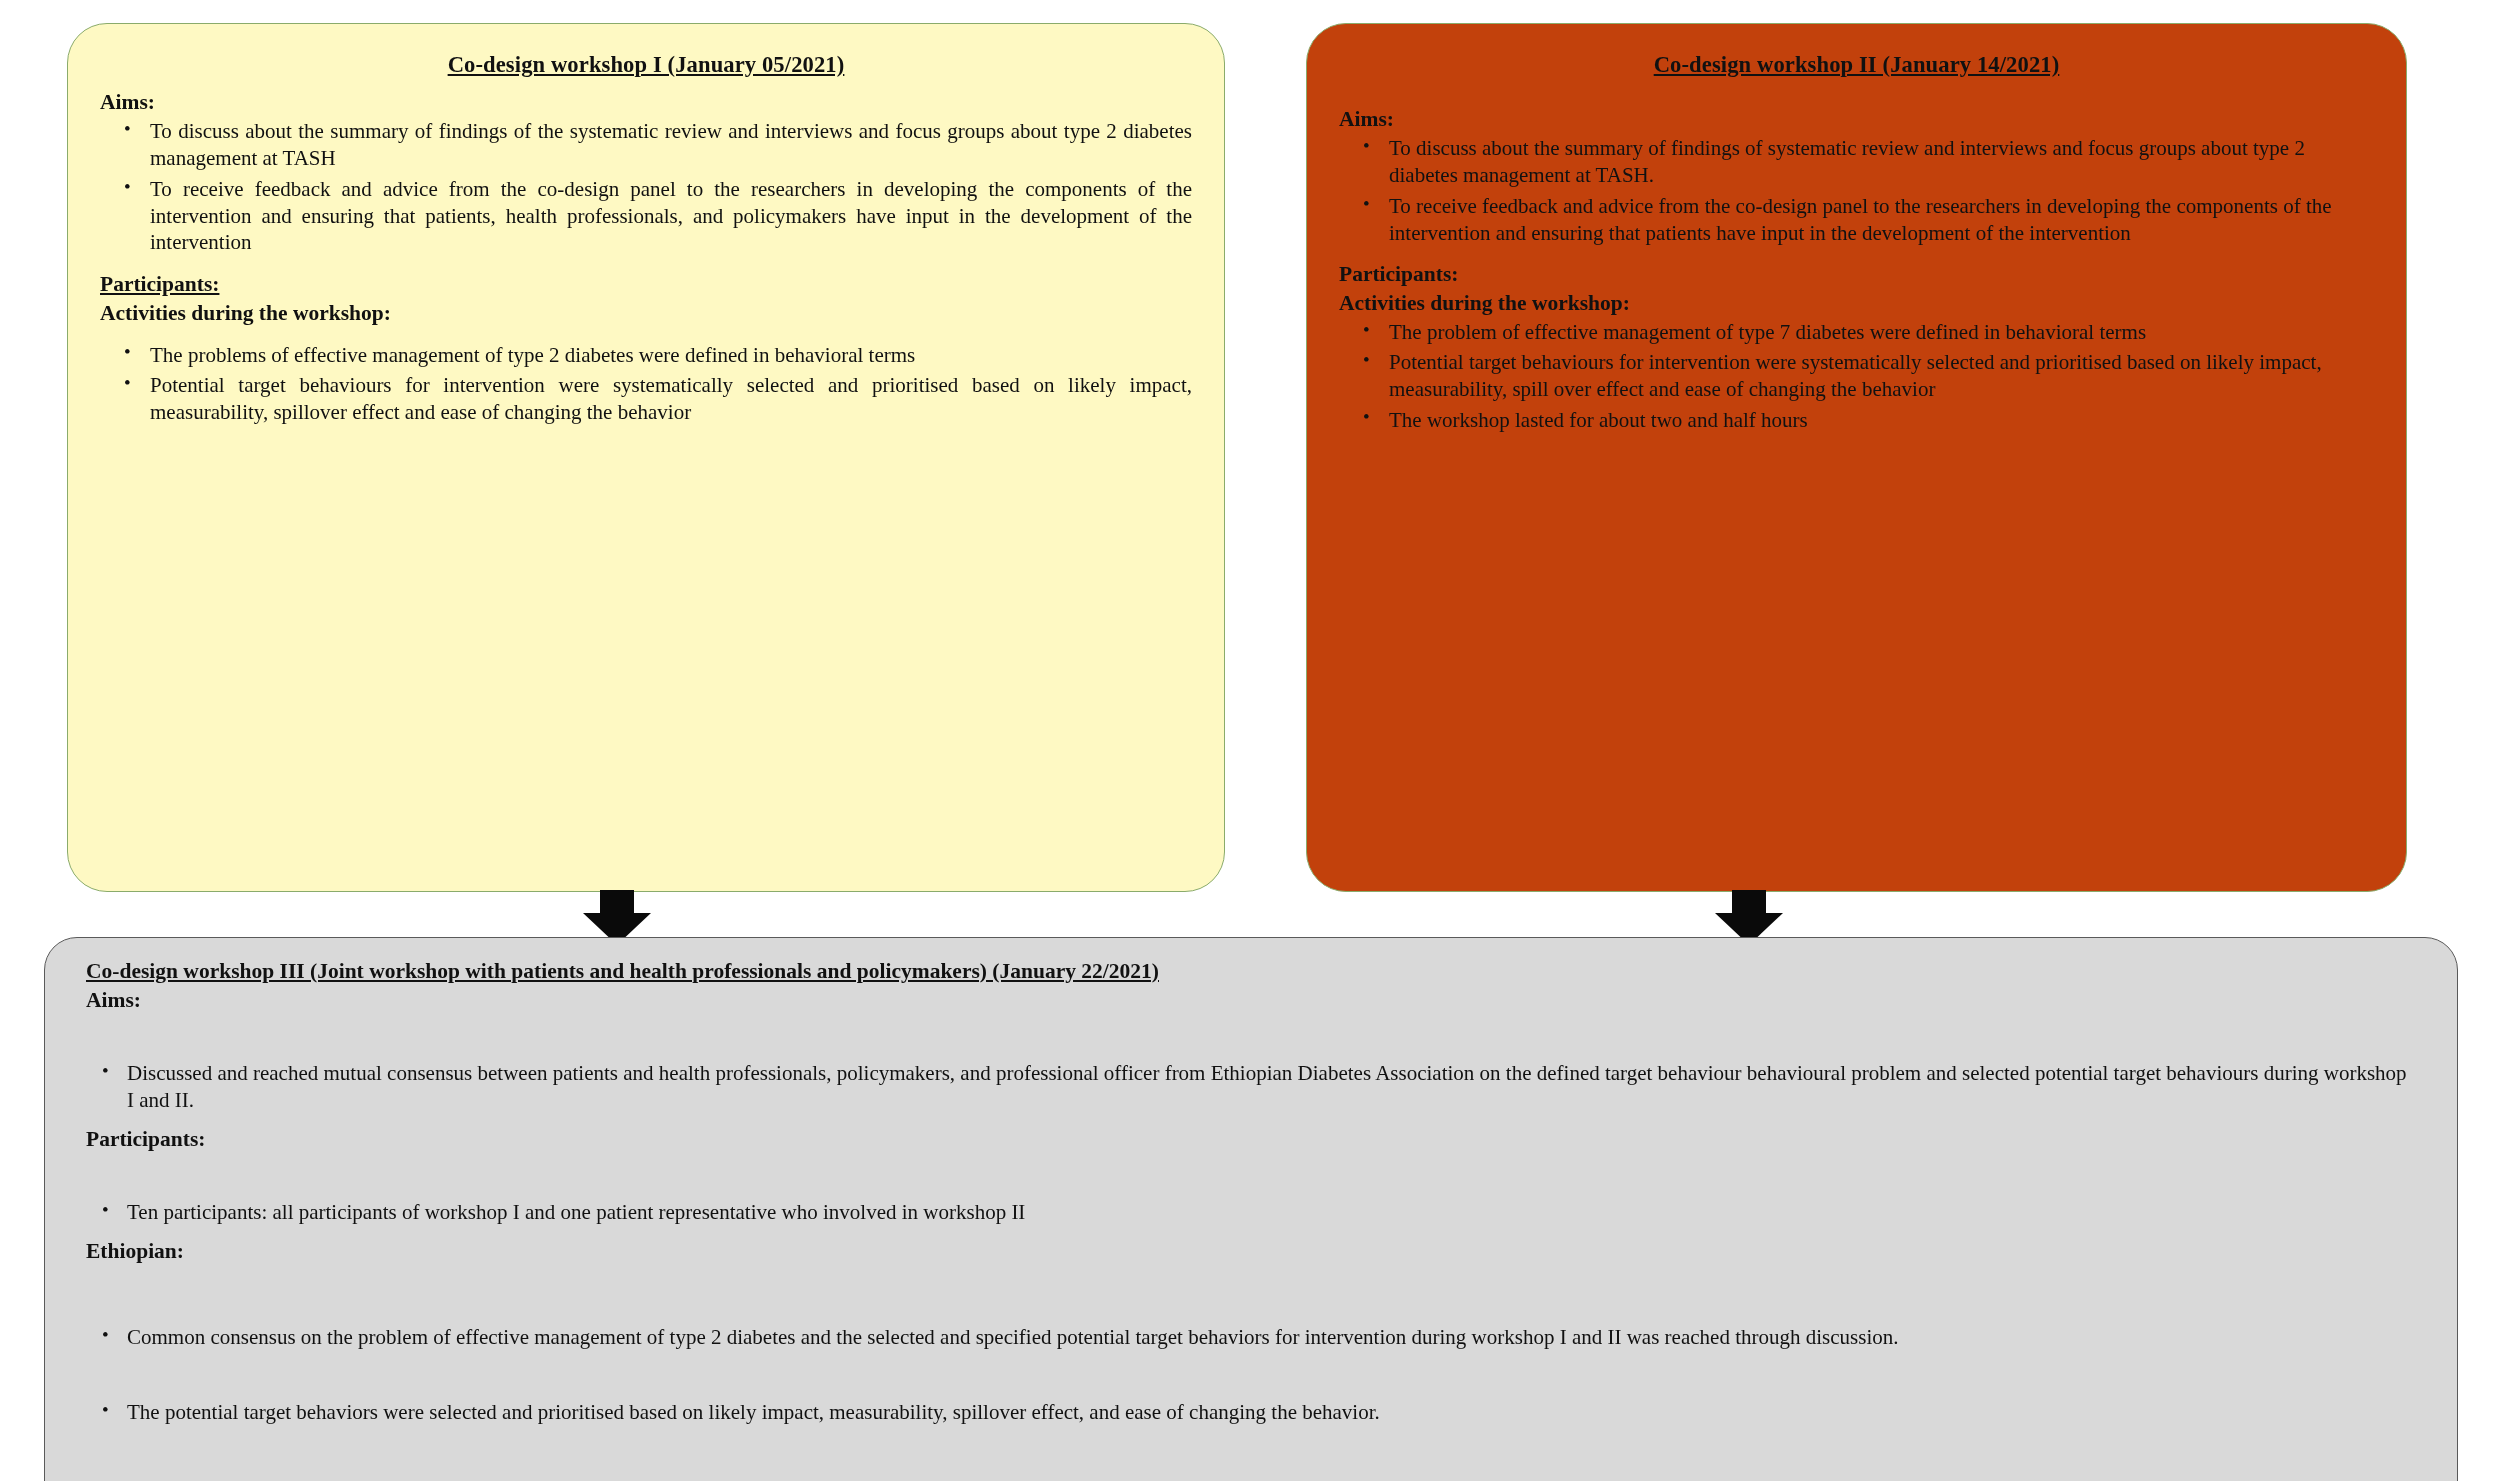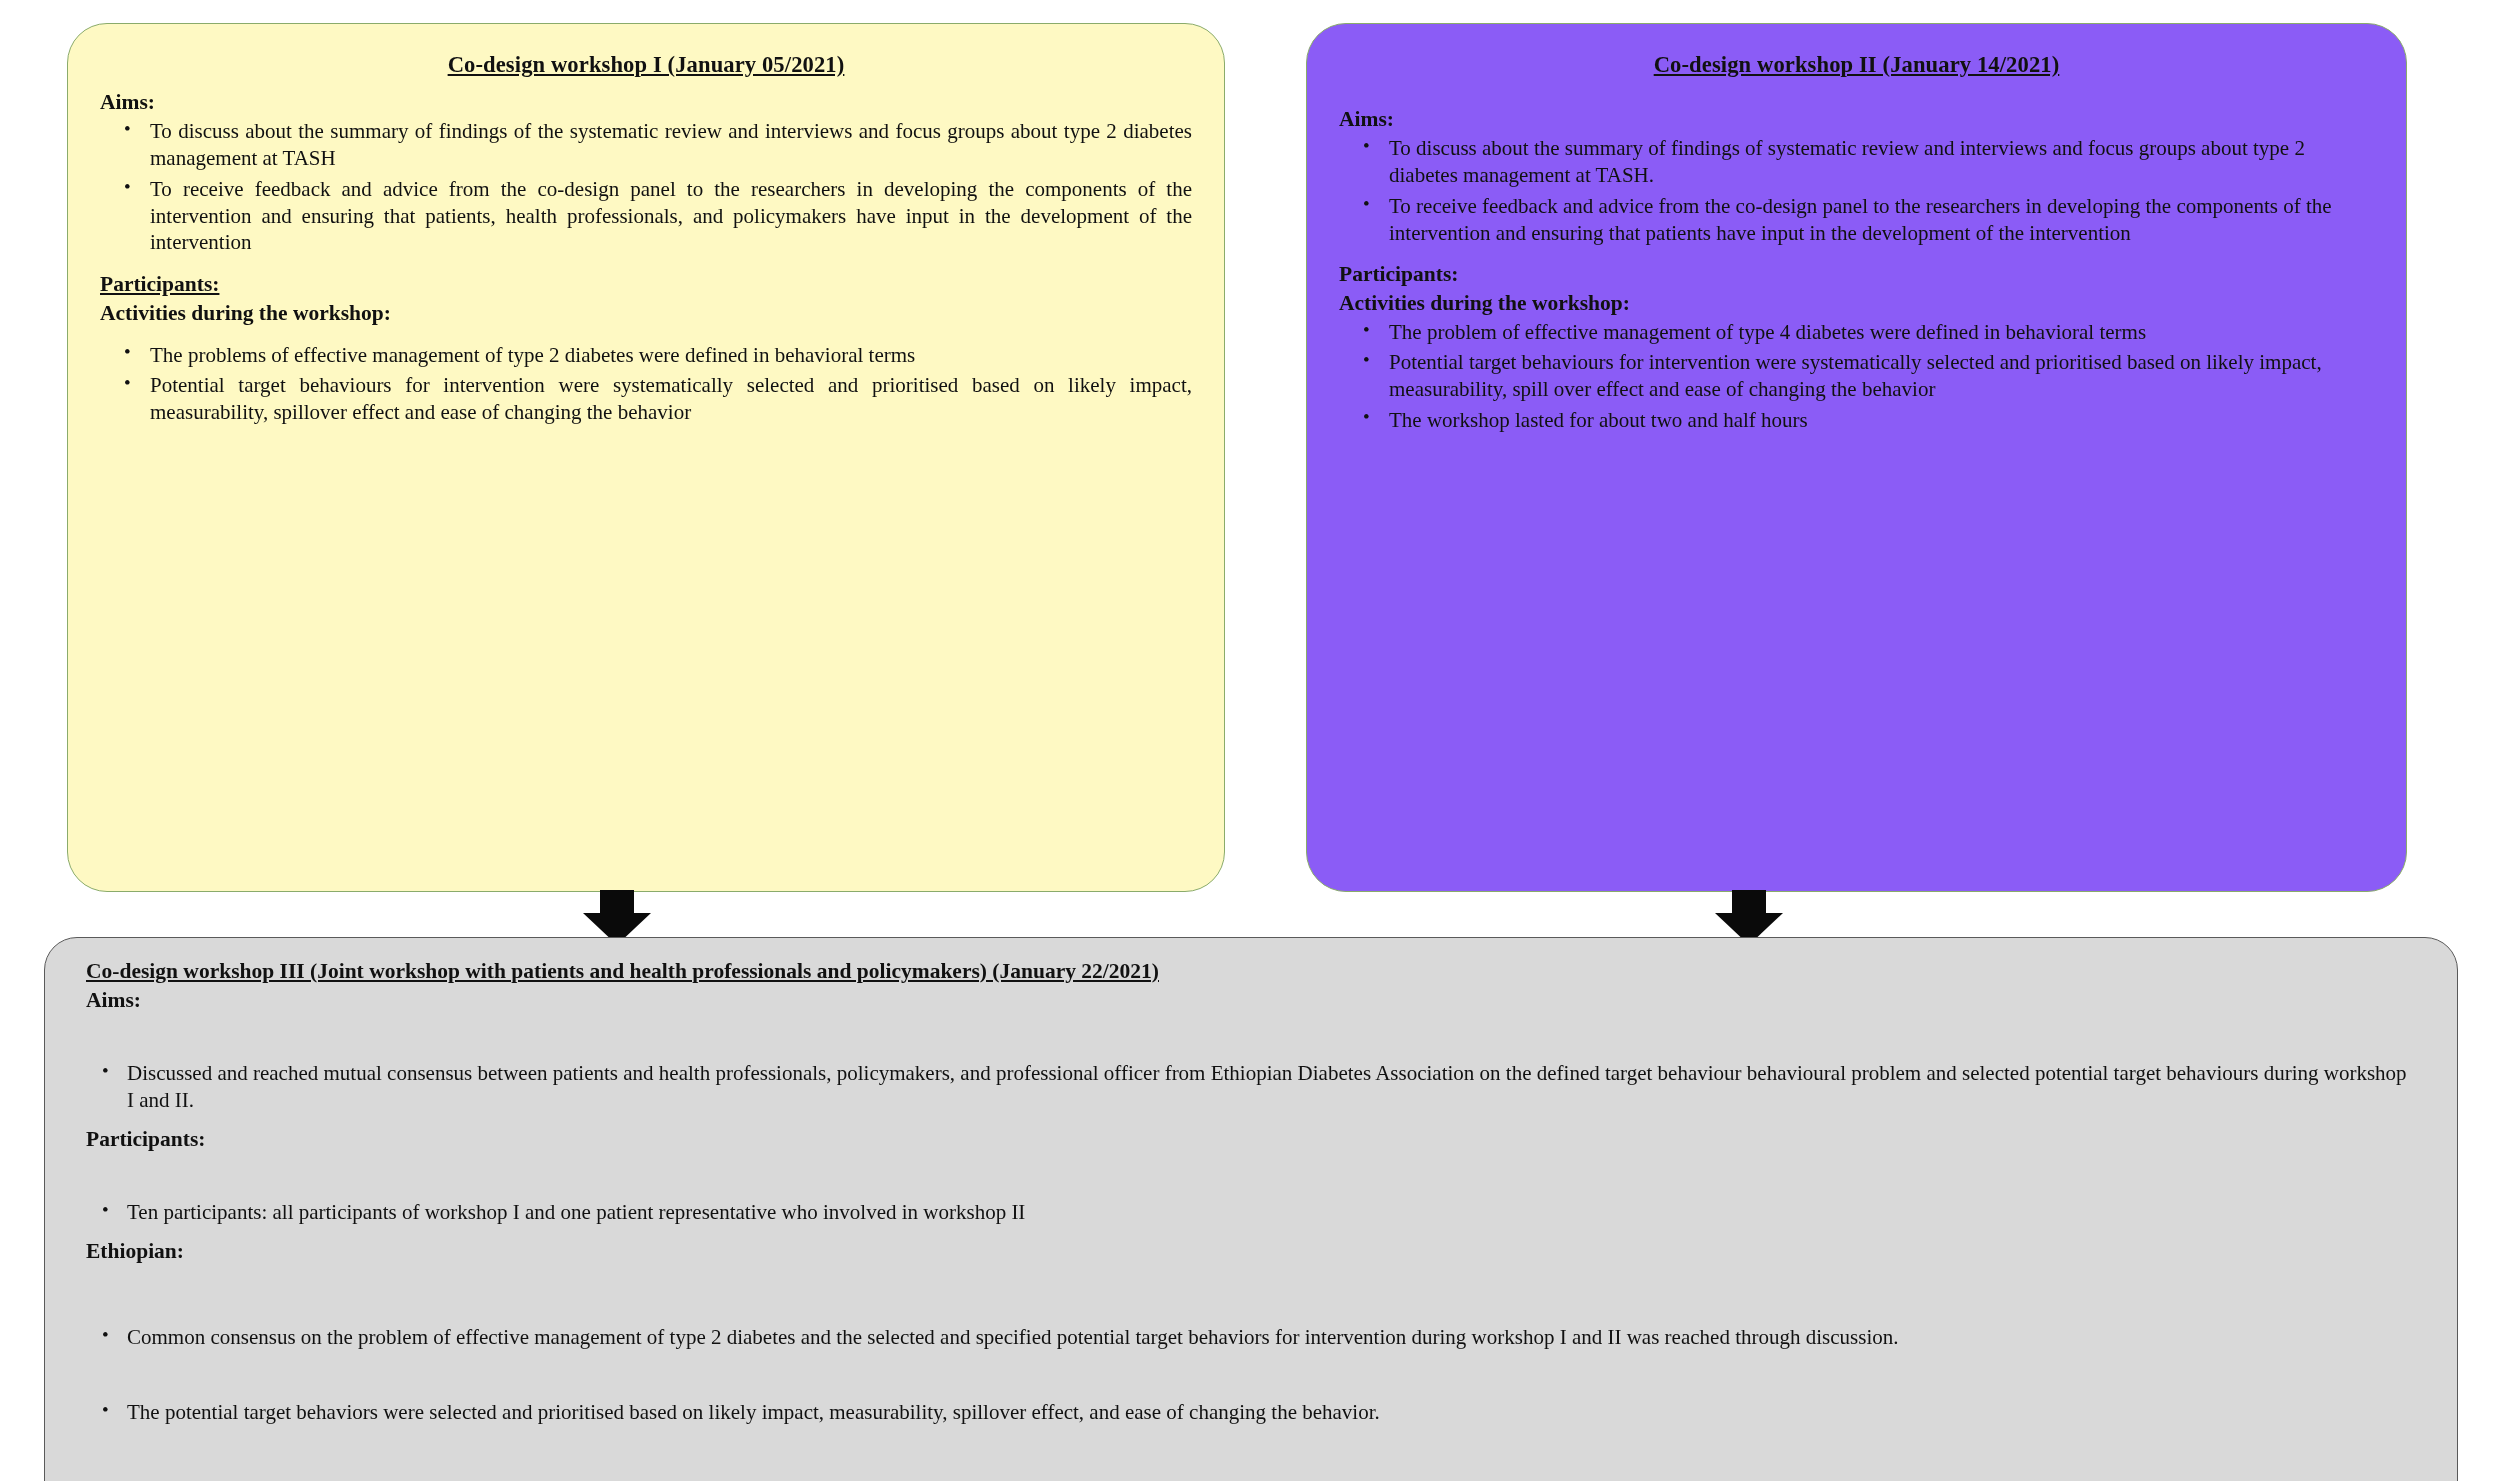--- a/index.html
+++ b/index.html
@@ -45,21 +45,21 @@
     width: 1158px;
     height: 869px;
     background: #fef9c3;
   }
 
   .wsbox.two {
     left: 1306px;
     top: 0px;
     width: 1101px;
     height: 869px;
-    background: #8b5cf6;
+    background: #c2410c;
   }
 
   .ws-title {
     text-align: center;
     font-weight: bold;
     font-size: 22.6px;
     text-decoration: underline;
     margin: 9px 0 12.5px 0;
     letter-spacing: 0.1px;
   }
@@ -192,21 +192,21 @@
       <div class="section-label">Aims:</div>
       <ul class="bullets">
         <li>To discuss about the summary of findings of systematic review and interviews and focus groups about type 2 diabetes management at TASH.</li>
         <li>To receive feedback and advice from the co-design panel to the researchers in developing the components of the intervention and ensuring that patients have input in the development of the intervention</li>
       </ul>
 
       <div class="section-label">Participants:</div>
 
       <div class="section-label">Activities during the workshop:</div>
       <ul class="bullets">
-        <li>The problem of effective management of type 4 diabetes were defined in behavioral terms</li>
+        <li>The problem of effective management of type 7 diabetes were defined in behavioral terms</li>
         <li>Potential target behaviours for intervention were systematically selected and prioritised based on likely impact, measurability, spill over effect and ease of changing the behavior</li>
         <li>The workshop lasted for about two and half hours</li>
       </ul>
     </div>
   </div>
 
   <div class="arrow a1">
     <div class="shaft"></div>
     <div class="head"></div>
   </div>

